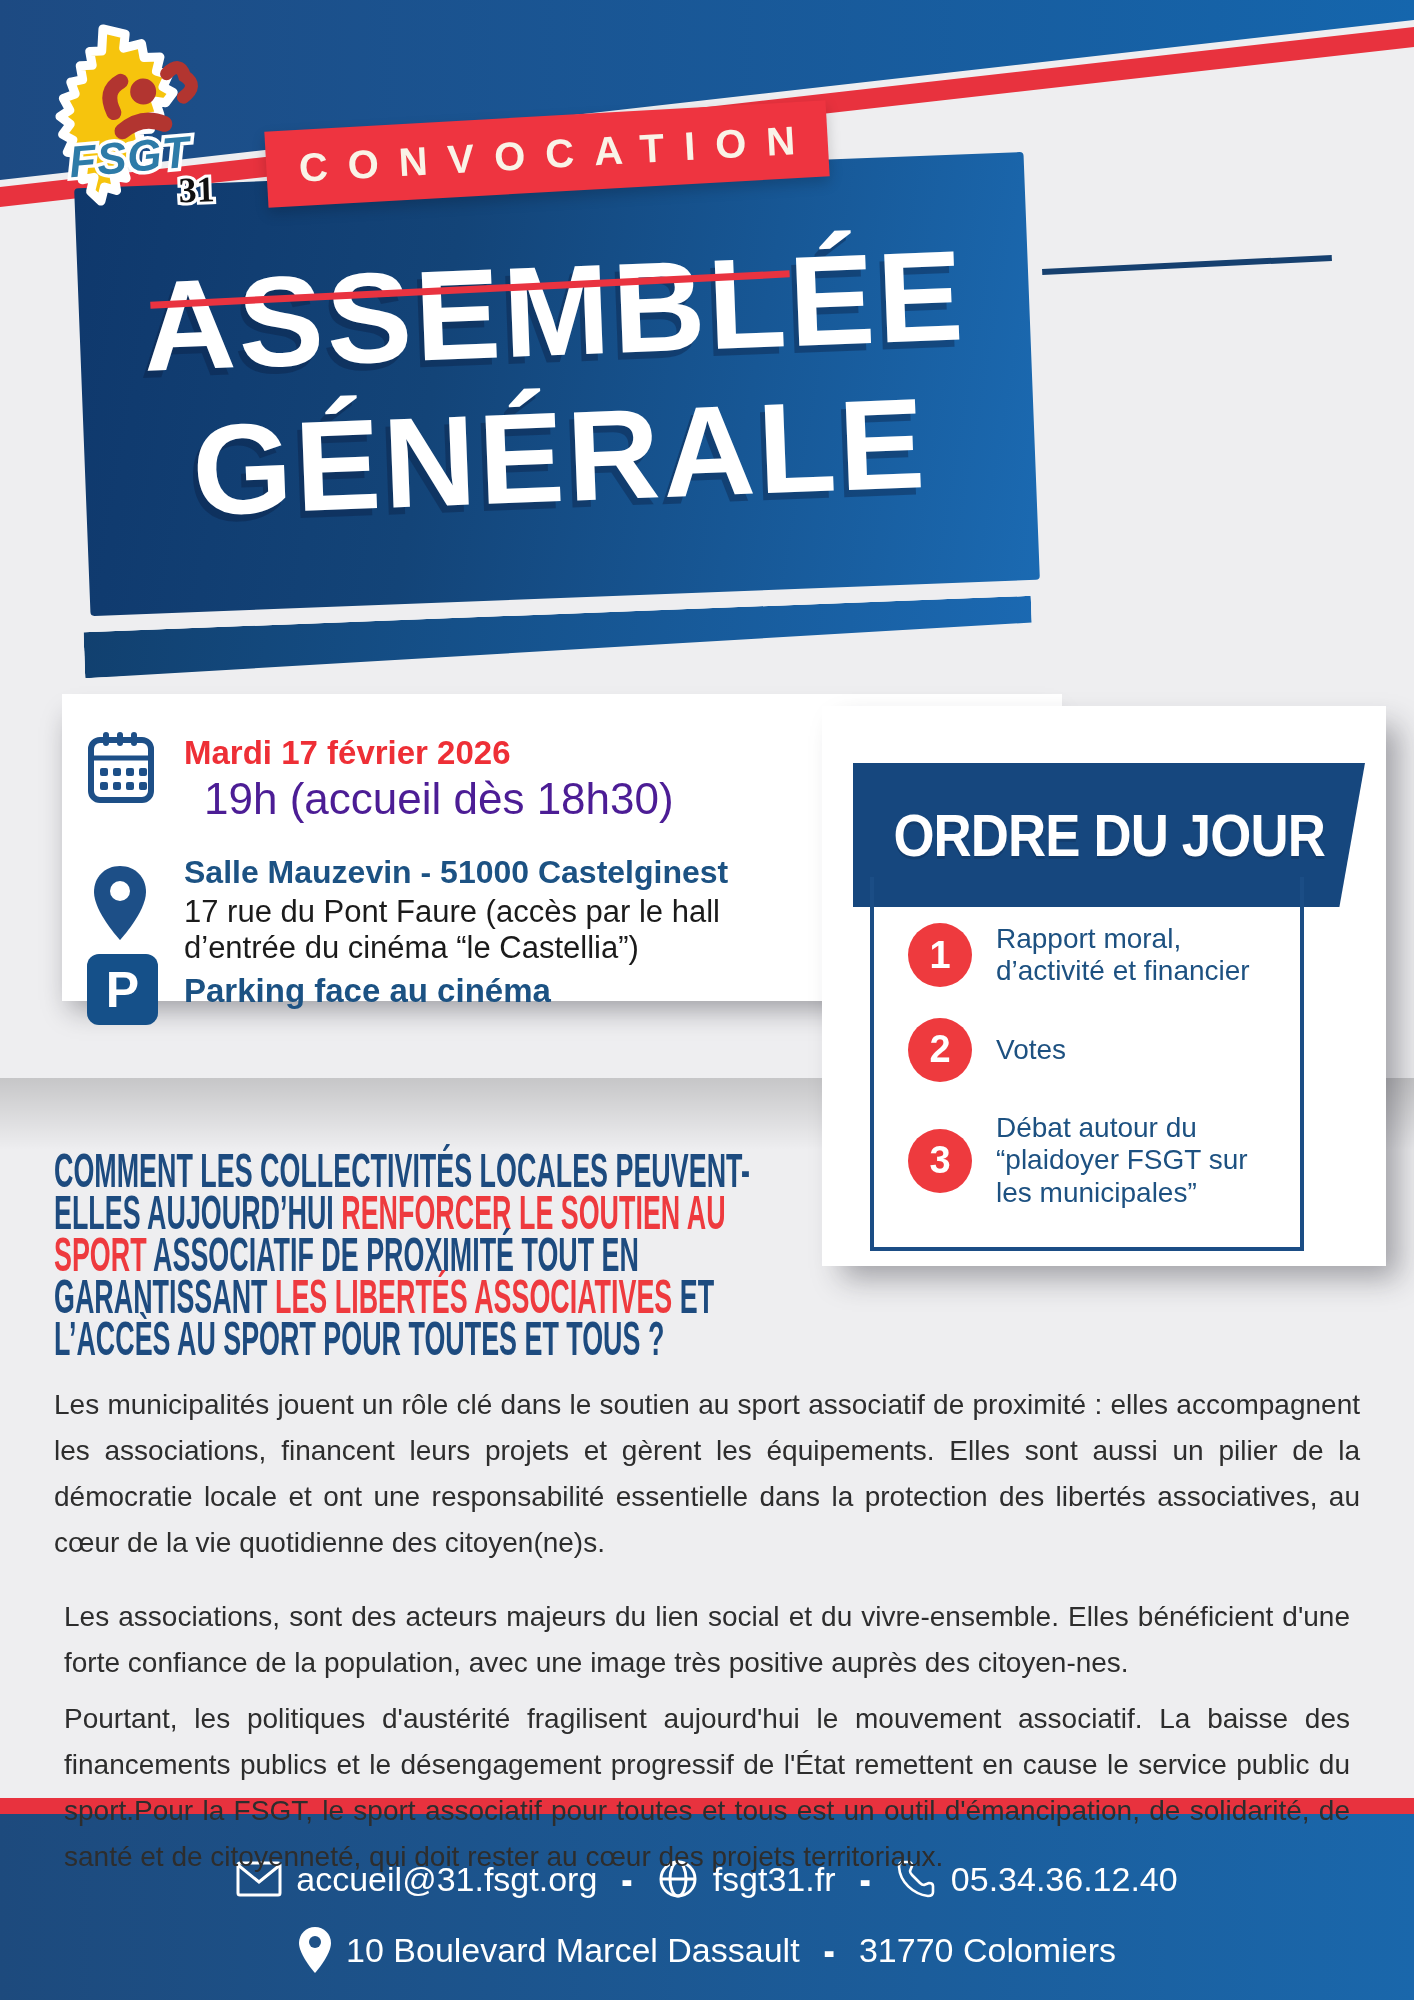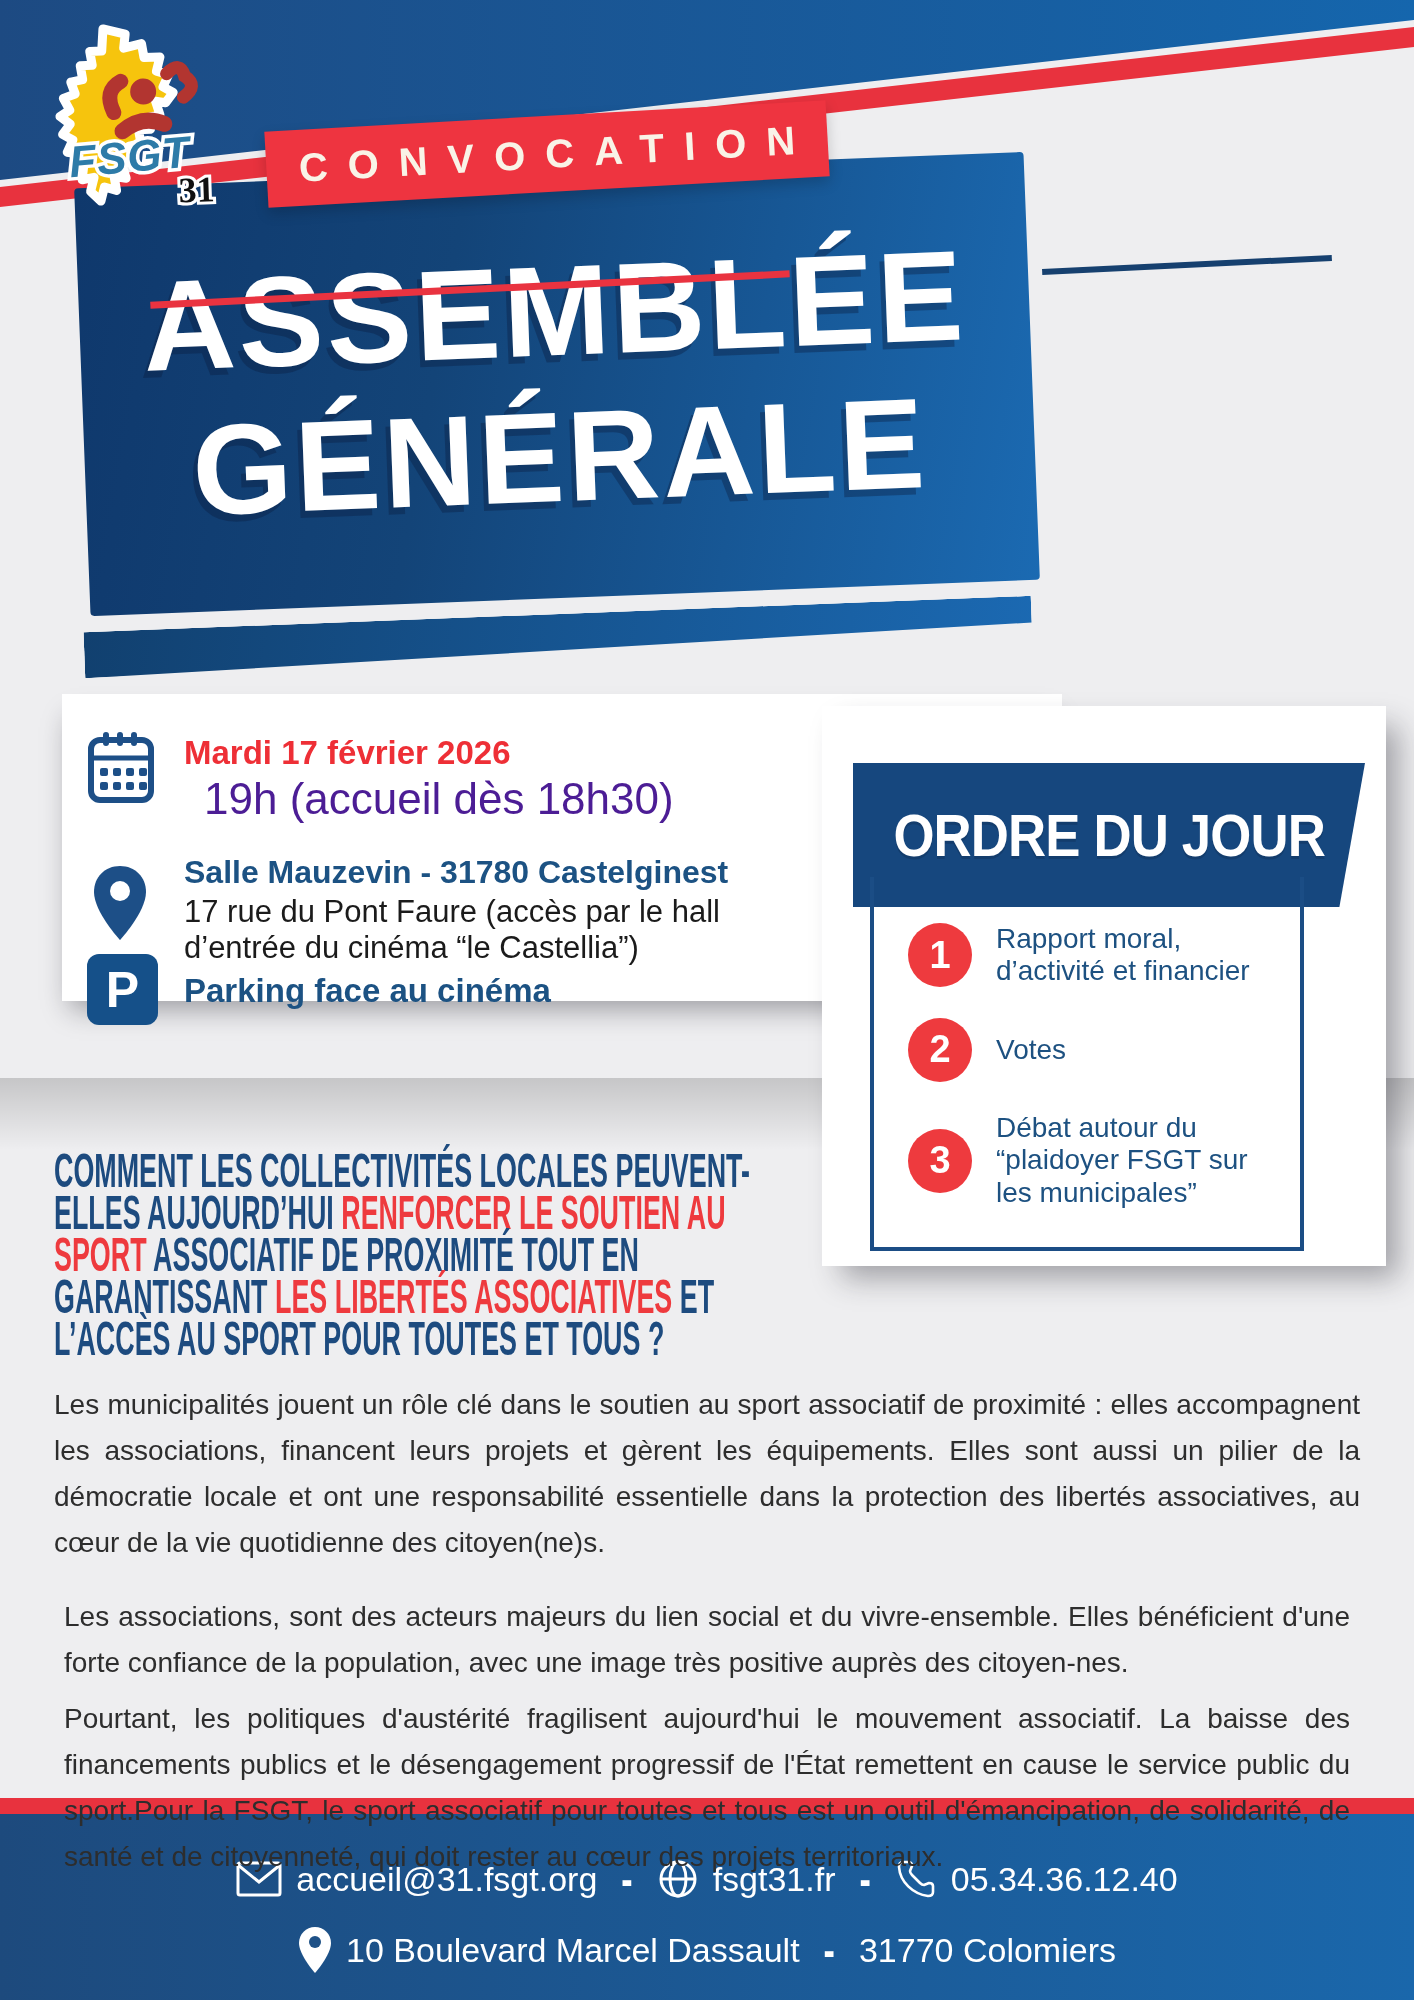--- a/index.html
+++ b/index.html
@@ -150,21 +150,21 @@
           <rect x="53" y="52" width="8" height="8" rx="2"></rect>
       </g>
     </svg>
     <div class="abs date-label">Mardi 17 février 2026</div>
     <div class="abs time-label">19h (accueil dès 18h30)</div>
 
     <svg class="abs" style="left:30px;top:170px;" width="56" height="96" viewBox="0 0 56 96" aria-hidden="true">
       <path d="M28 2 C13 2 2 13 2 28 C2 48 28 76 28 76 C28 76 54 48 54 28 C54 13 43 2 28 2 Z" fill="#1d4f87"></path>
       <circle cx="28" cy="27" r="10" fill="#ffffff"></circle>
     </svg>
-    <div class="abs venue-label">Salle Mauzevin - 31780 Castelginest</div>
+    <div class="abs venue-label">Salle Mauzevin - 51000 Castelginest</div>
     <div class="abs addr1">17 rue du Pont Faure (accès par le hall</div>
     <div class="abs addr2">d’entrée du cinéma “le Castellia”)</div>
 
     <div class="abs p-tile">
       <span>P</span>
     </div>
     <div class="abs parking-label">Parking face au cinéma</div>
   </div>
 
   <div class="agenda-card">

